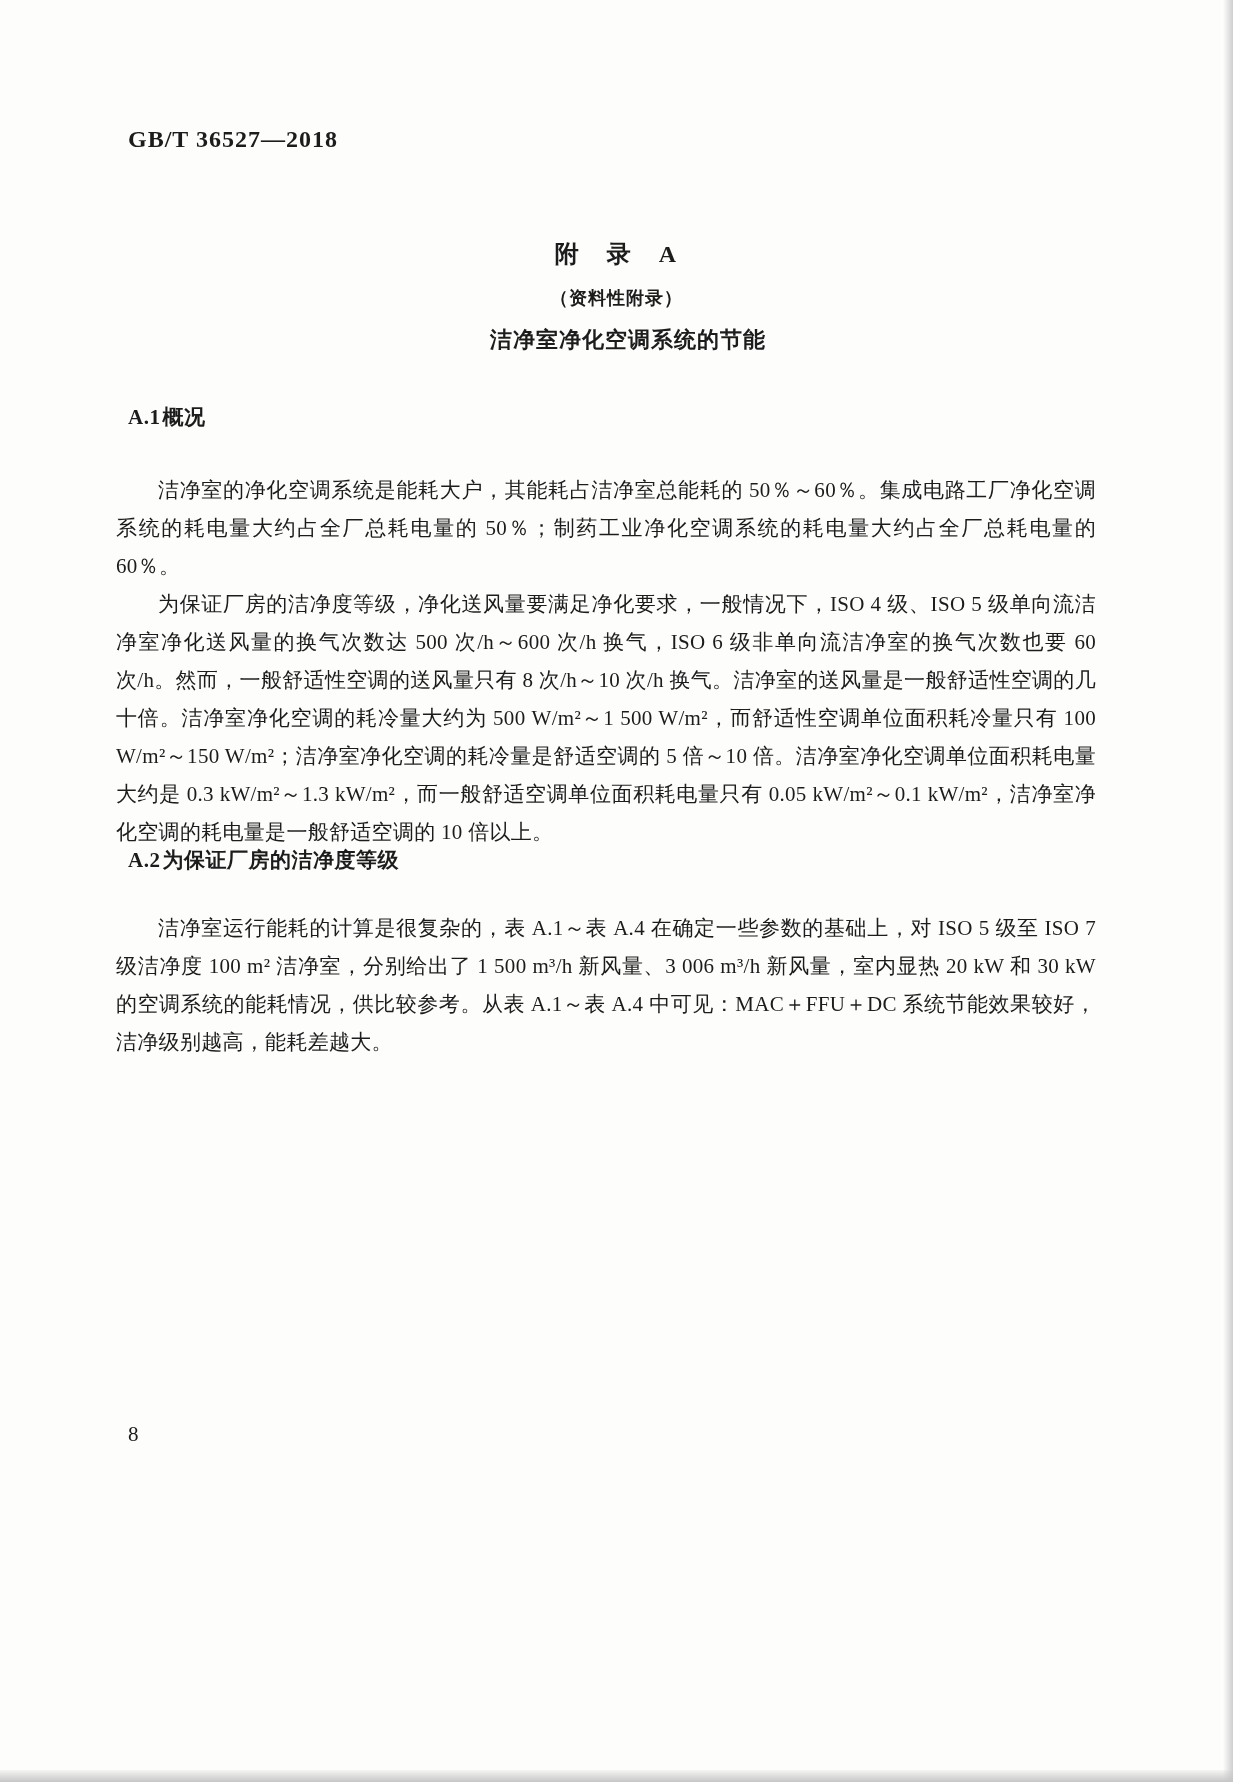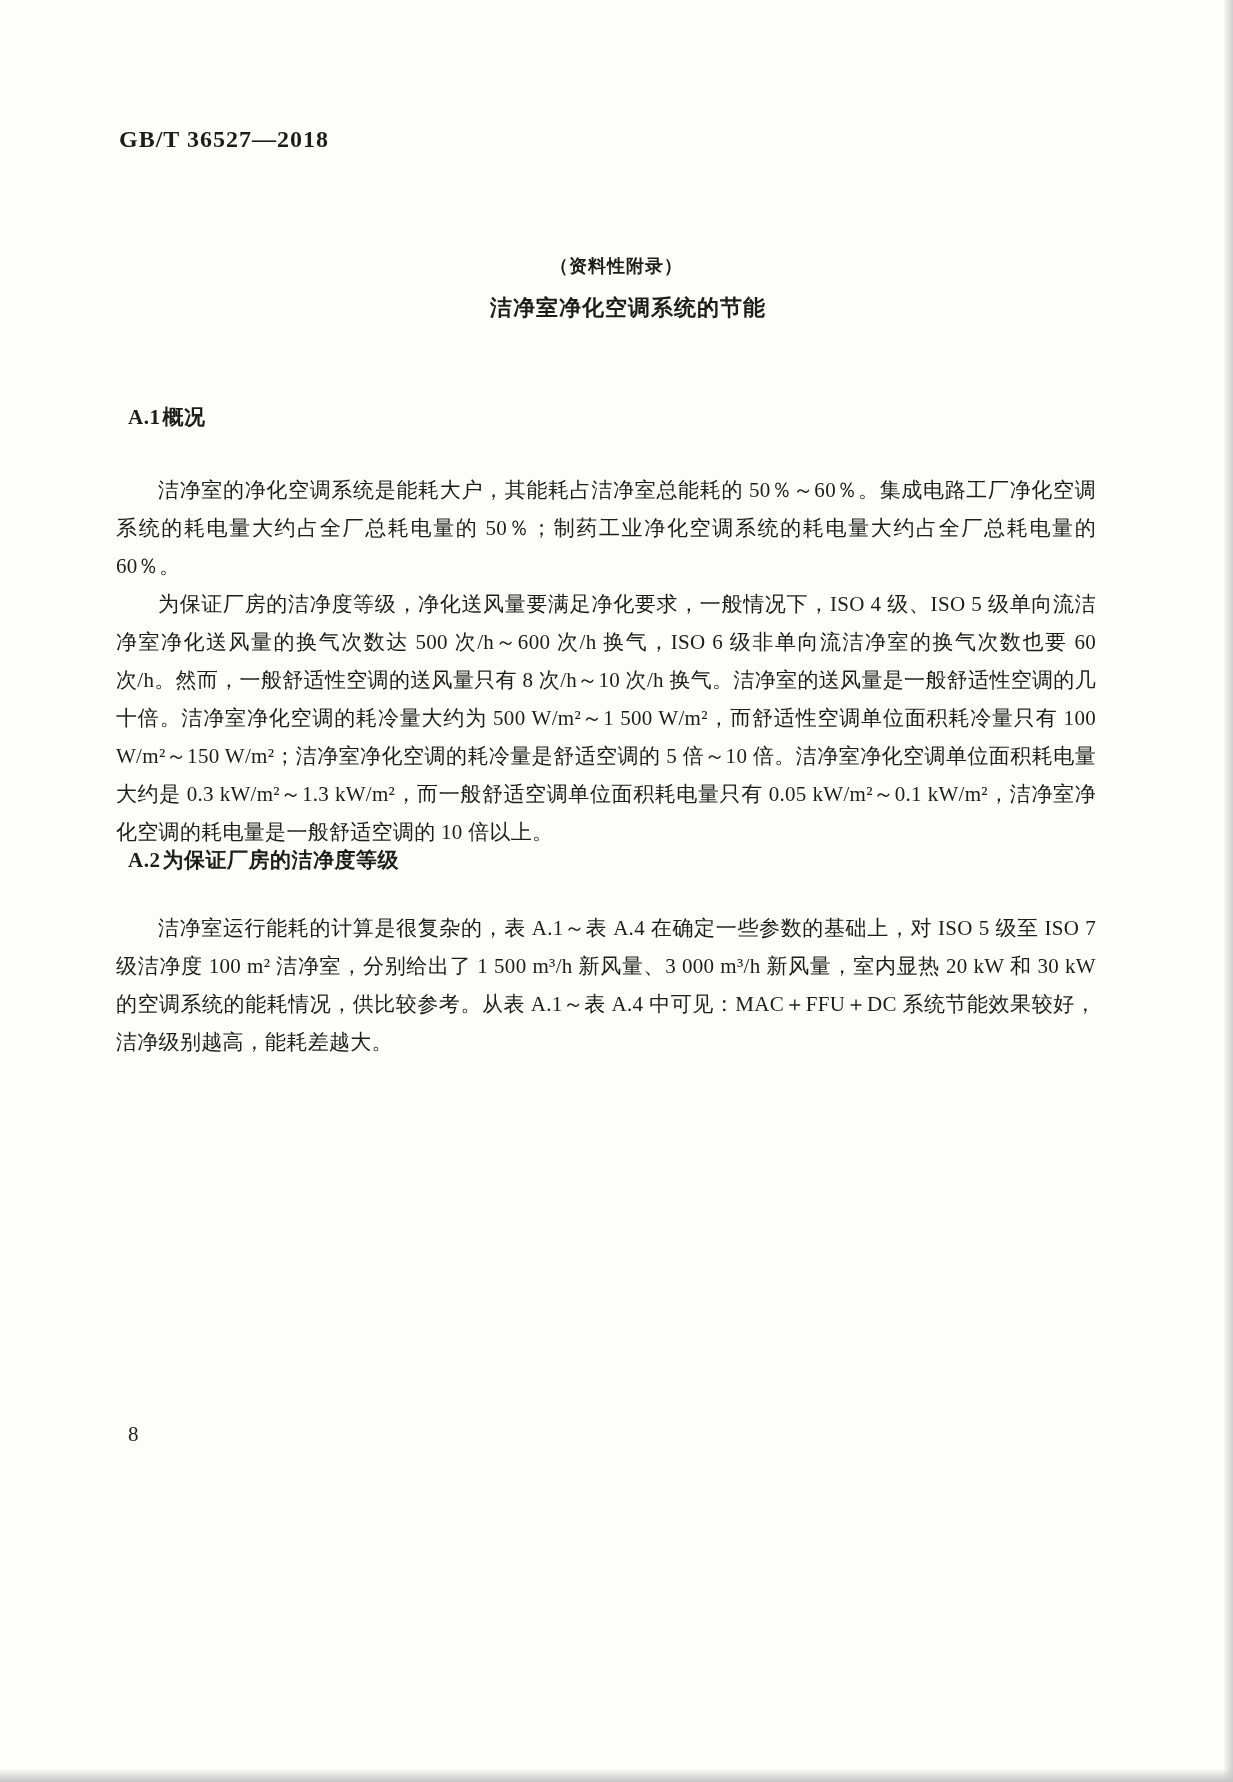--- a/index.html
+++ b/index.html
@@ -24,21 +24,21 @@
     background: linear-gradient(to right, rgba(200,200,200,0), #cfcfcf);
   }
   .scan-edge-bottom {
     position: absolute;
     left: 0; bottom: 0;
     width: 100%; height: 12px;
     background: linear-gradient(to bottom, rgba(200,200,200,0.15), #c6c6c6);
   }
   .doc-header {
     position: absolute;
-    left: 119px; top: 126px;
+    left: 128px; top: 126px;
     font-size: 24px;
     font-weight: bold;
     letter-spacing: 1px;
   }
   .appendix-title {
     position: absolute;
     left: 0; top: 238px;
     width: 1233px;
     text-align: center;
     font-weight: bold;
@@ -80,33 +80,34 @@
 <body>
 
 <div class="page">
 
   <div class="scan-edge-right"></div>
   <div class="scan-edge-bottom"></div>
 
   <div class="doc-header">GB/T 36527—2018</div>
 
   <div class="appendix-title">
+    <div class="t1">附　录　A</div>
     <div class="t2">（资料性附录）</div>
     <div class="t3">洁净室净化空调系统的节能</div>
   </div>
 
   <div class="section-heading heading-a1">
     <span class="num">A.1</span><span>概况</span>
   </div>
 
   <p class="para para-1">洁净室的净化空调系统是能耗大户，其能耗占洁净室总能耗的 50％～60％。集成电路工厂净化空调系统的耗电量大约占全厂总耗电量的 50％；制药工业净化空调系统的耗电量大约占全厂总耗电量的 60％。</p>
 
   <p class="para para-2">为保证厂房的洁净度等级，净化送风量要满足净化要求，一般情况下，ISO 4 级、ISO 5 级单向流洁净室净化送风量的换气次数达 500 次/h～600 次/h 换气，ISO 6 级非单向流洁净室的换气次数也要 60 次/h。然而，一般舒适性空调的送风量只有 8 次/h～10 次/h 换气。洁净室的送风量是一般舒适性空调的几十倍。洁净室净化空调的耗冷量大约为 500 W/m²～1 500 W/m²，而舒适性空调单位面积耗冷量只有 100 W/m²～150 W/m²；洁净室净化空调的耗冷量是舒适空调的 5 倍～10 倍。洁净室净化空调单位面积耗电量大约是 0.3 kW/m²～1.3 kW/m²，而一般舒适空调单位面积耗电量只有 0.05 kW/m²～0.1 kW/m²，洁净室净化空调的耗电量是一般舒适空调的 10 倍以上。</p>
 
   <div class="section-heading heading-a2">
     <span class="num">A.2</span><span>为保证厂房的洁净度等级</span>
   </div>
 
-  <p class="para para-3">洁净室运行能耗的计算是很复杂的，表 A.1～表 A.4 在确定一些参数的基础上，对 ISO 5 级至 ISO 7 级洁净度 100 m² 洁净室，分别给出了 1 500 m³/h 新风量、3 000 m³/h 新风量，室内显热 20 kW 和 30 kW 的空调系统的能耗情况，供比较参考。从表 A.1～表 A.4 中可见：MAC＋FFU＋DC 系统节能效果较好，洁净级别越高，能耗差越大。</p>
+  <p class="para para-3">洁净室运行能耗的计算是很复杂的，表 A.1～表 A.4 在确定一些参数的基础上，对 ISO 5 级至 ISO 7 级洁净度 100 m² 洁净室，分别给出了 1 500 m³/h 新风量、3 006 m³/h 新风量，室内显热 20 kW 和 30 kW 的空调系统的能耗情况，供比较参考。从表 A.1～表 A.4 中可见：MAC＋FFU＋DC 系统节能效果较好，洁净级别越高，能耗差越大。</p>
 
   <div class="page-number">8</div>
 
 </div>
 
 </body></html>

